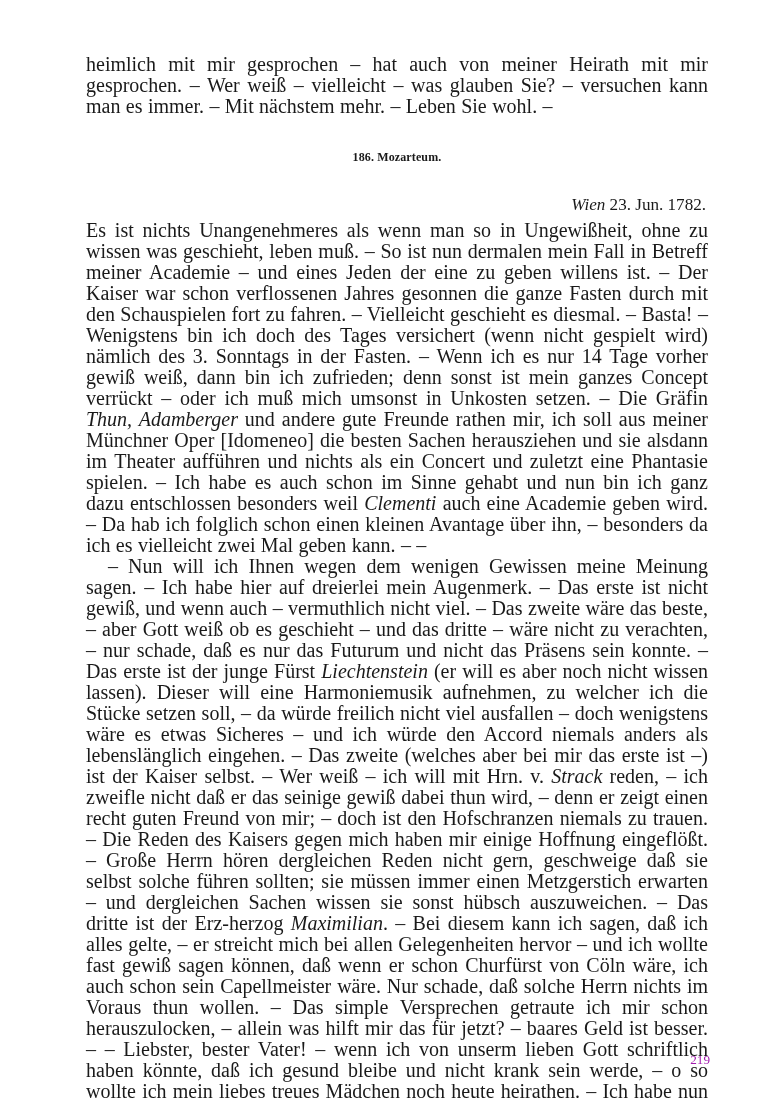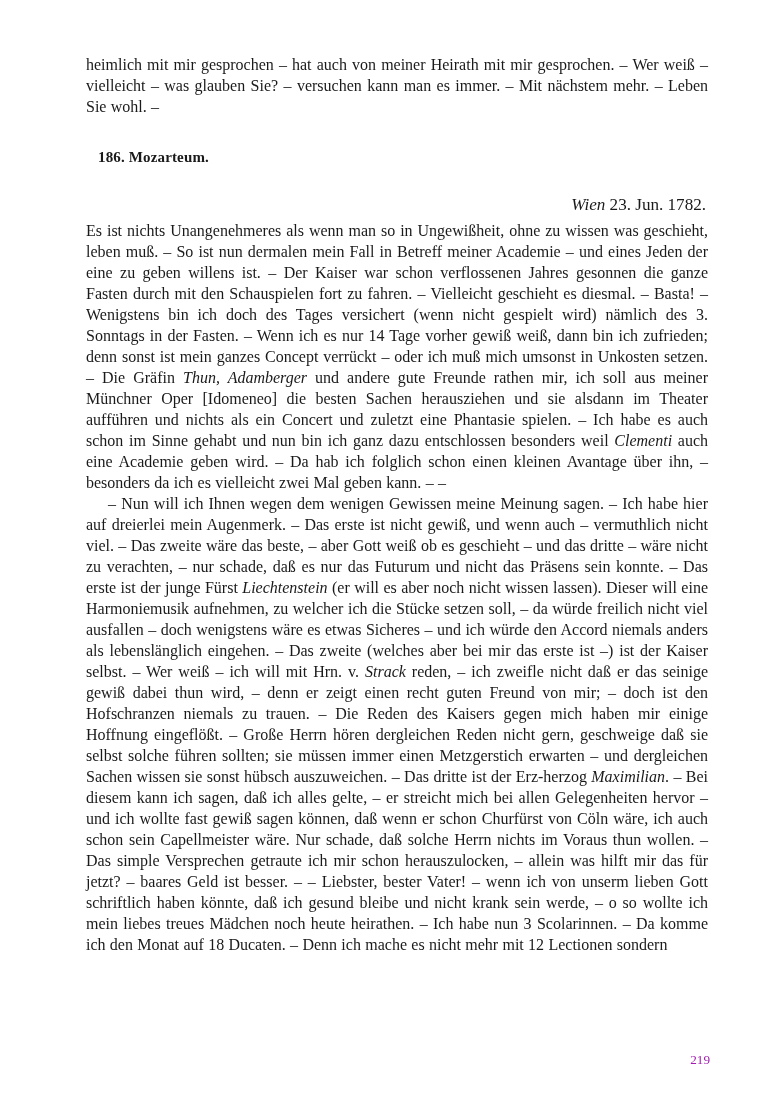--- a/index.html
+++ b/index.html
@@ -28,35 +28,35 @@
     position: absolute;
     left: 86px;
     top: 54px;
     width: 622px;
   }
 
   p.body-par {
     margin: 0;
     text-align: justify;
     text-justify: inter-word;
-    font-size: 16px;
+    font-size: 20px;
     line-height: 21.0px;
     hyphens: none;
     -webkit-hyphens: none;
     word-spacing: 0.02em;
   }
   p.body-par.indent {
     text-indent: 22px;
   }
 
   .section-heading {
-    margin: 12px;
-    text-align: left;
+    margin: 0;
+    text-align: center;
     font-weight: bold;
-    font-size: 15px;
+    font-size: 12px;
     line-height: 21px;
     letter-spacing: 0.01em;
   }
 
   .heading-block {
     margin-top: 30px;
     margin-bottom: 0;
   }
 
   .dateline {

